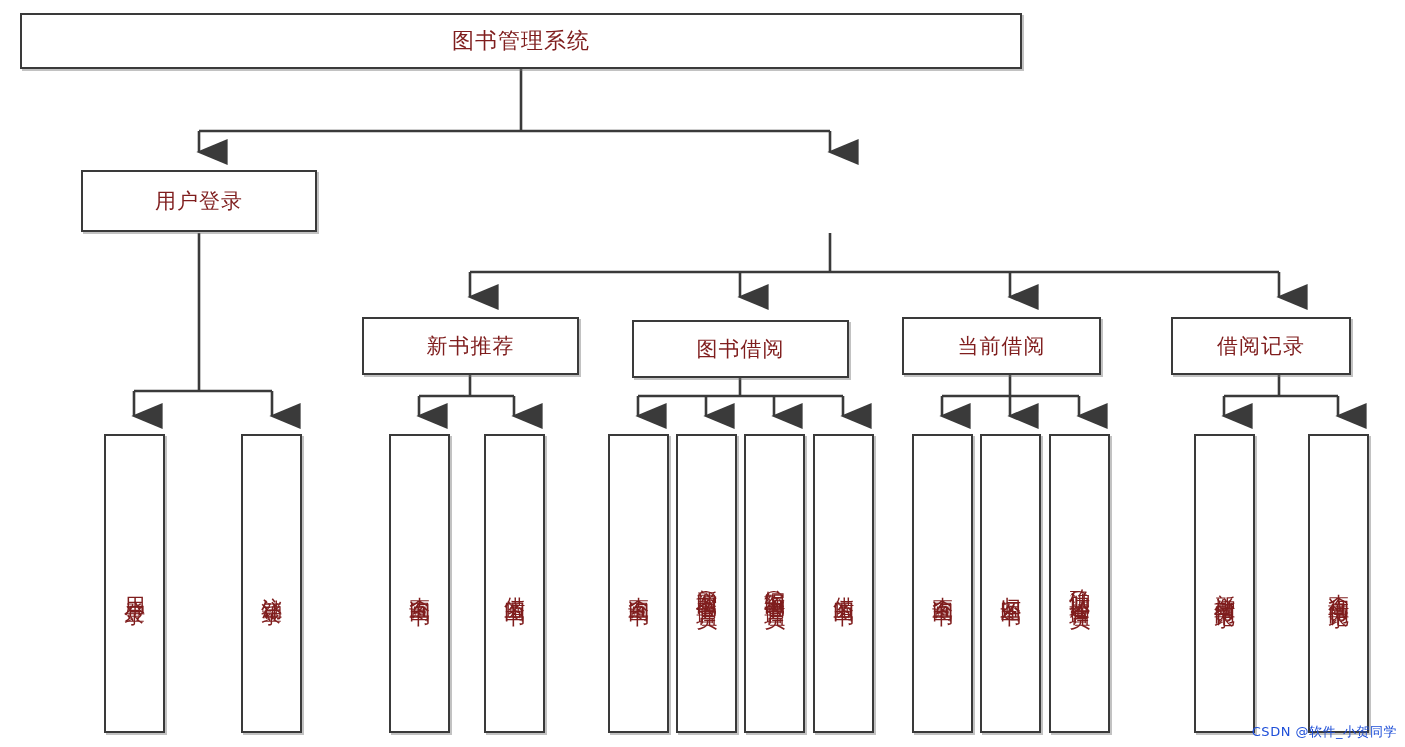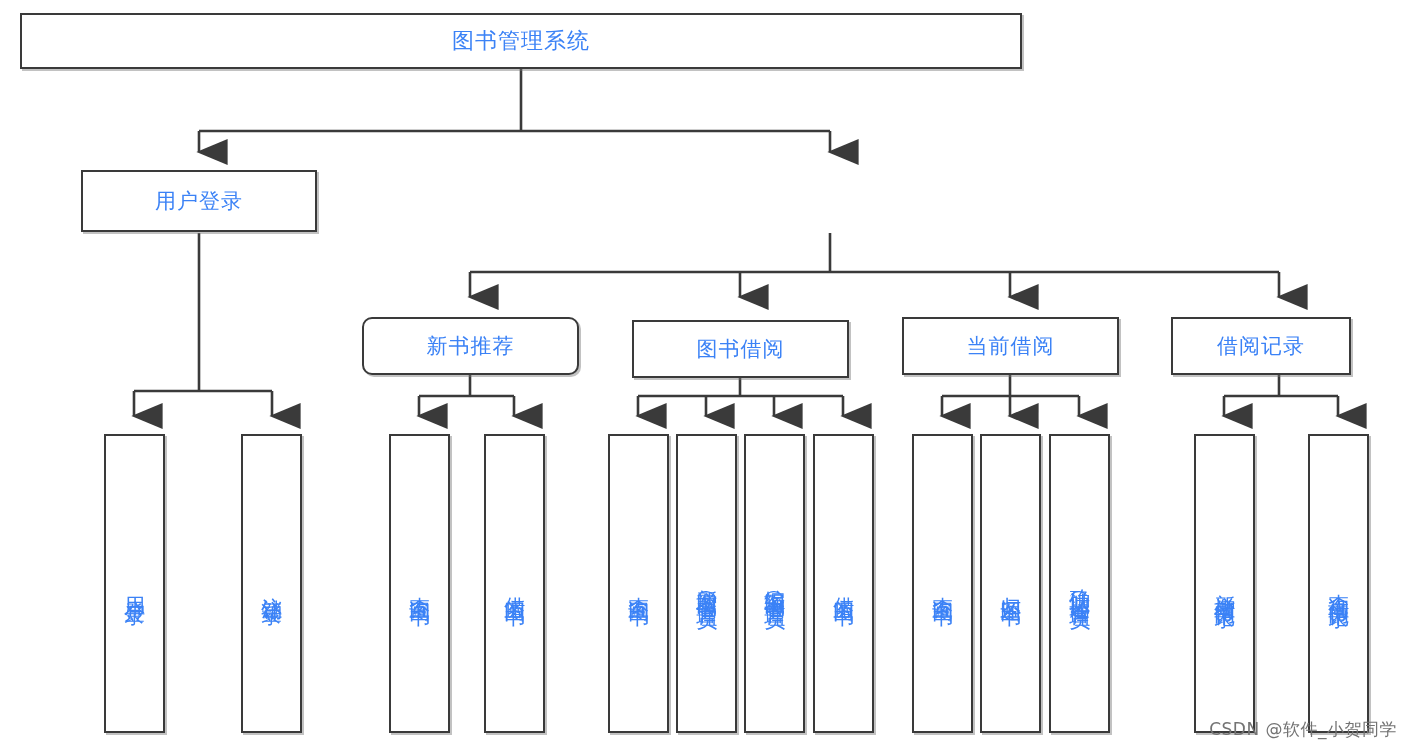--- a/index.html
+++ b/index.html
@@ -21,21 +21,21 @@
     pointer-events:none;
   }
   .node{
     position:absolute;
     box-sizing:border-box;
     background:#ffffff;
     border:2px solid #3a3a3a;
     display:flex;
     align-items:center;
     justify-content:center;
-    color:#3b82f6;
+    color:#7f1d1d;
     box-shadow:2px 2px 0 rgba(120,120,120,0.45);
   }
   .node .lbl{
     white-space:nowrap;
     line-height:1.15;
     letter-spacing:1px;
   }
   
   .node.h .lbl{
     font-size:21px;
@@ -53,22 +53,22 @@
     line-height:1.25;
     letter-spacing:3px;
     white-space:normal;
     max-height:280px;
   }
   .node.v.tall .lbl{ max-height:290px; }
   .watermark{
     position:absolute;
     right:8px;
     bottom:6px;
-    font-size:17px;
-    color:#737373;
+    font-size:13px;
+    color:#1d4ed8;
     letter-spacing:0.5px;
     white-space:nowrap;
     user-select:none;
   }
 </style>
 </head>
 <body>
 
 <div id="stage">
 
@@ -123,27 +123,27 @@
   </svg>
 
   <div class="node h root" style="left:20px; top:13px; width:1002px; height:56px;">
     <span class="lbl">图书管理系统</span>
   </div>
 
   <div class="node h" style="left:81px; top:170px; width:236px; height:62px;">
     <span class="lbl">用户登录</span>
   </div>
 
-  <div class="node h" style="left:362px; top:317px; width:217px; height:58px;border-radius:10px;">
+  <div class="node h" style="left:362px; top:317px; width:217px; height:58px;">
     <span class="lbl">新书推荐</span>
   </div>
   <div class="node h" style="left:632px; top:320px; width:217px; height:58px;">
     <span class="lbl">图书借阅</span>
   </div>
-  <div class="node h" style="left:902px; top:317px; width:217px; height:58px;">
+  <div class="node h" style="left:902px; top:317px; width:199px; height:58px;">
     <span class="lbl">当前借阅</span>
   </div>
   <div class="node h" style="left:1171px; top:317px; width:180px; height:58px;">
     <span class="lbl">借阅记录</span>
   </div>
 
   <div class="node v" style="left:104px; top:434px; width:61px; height:299px;">
     <span class="lbl">用户登录</span>
   </div>
   <div class="node v" style="left:241px; top:434px; width:61px; height:299px;">

